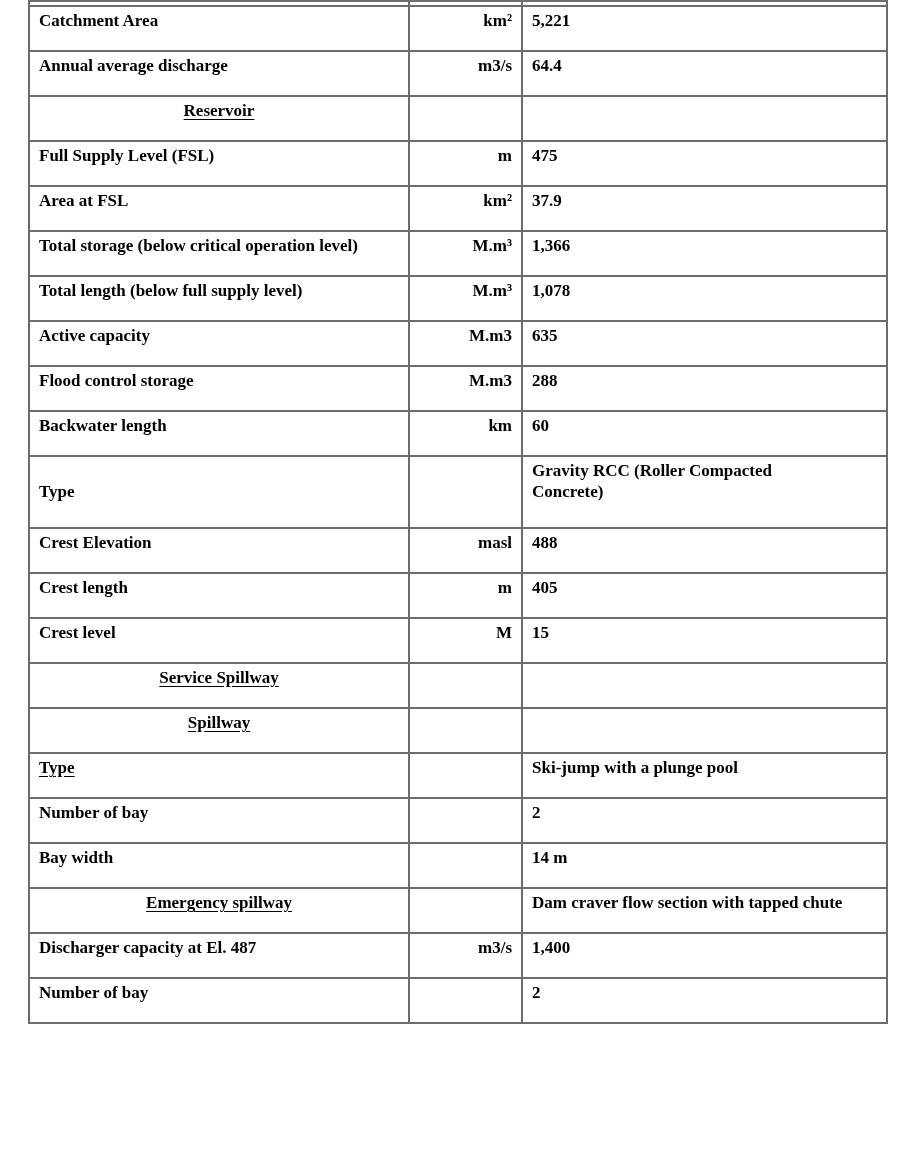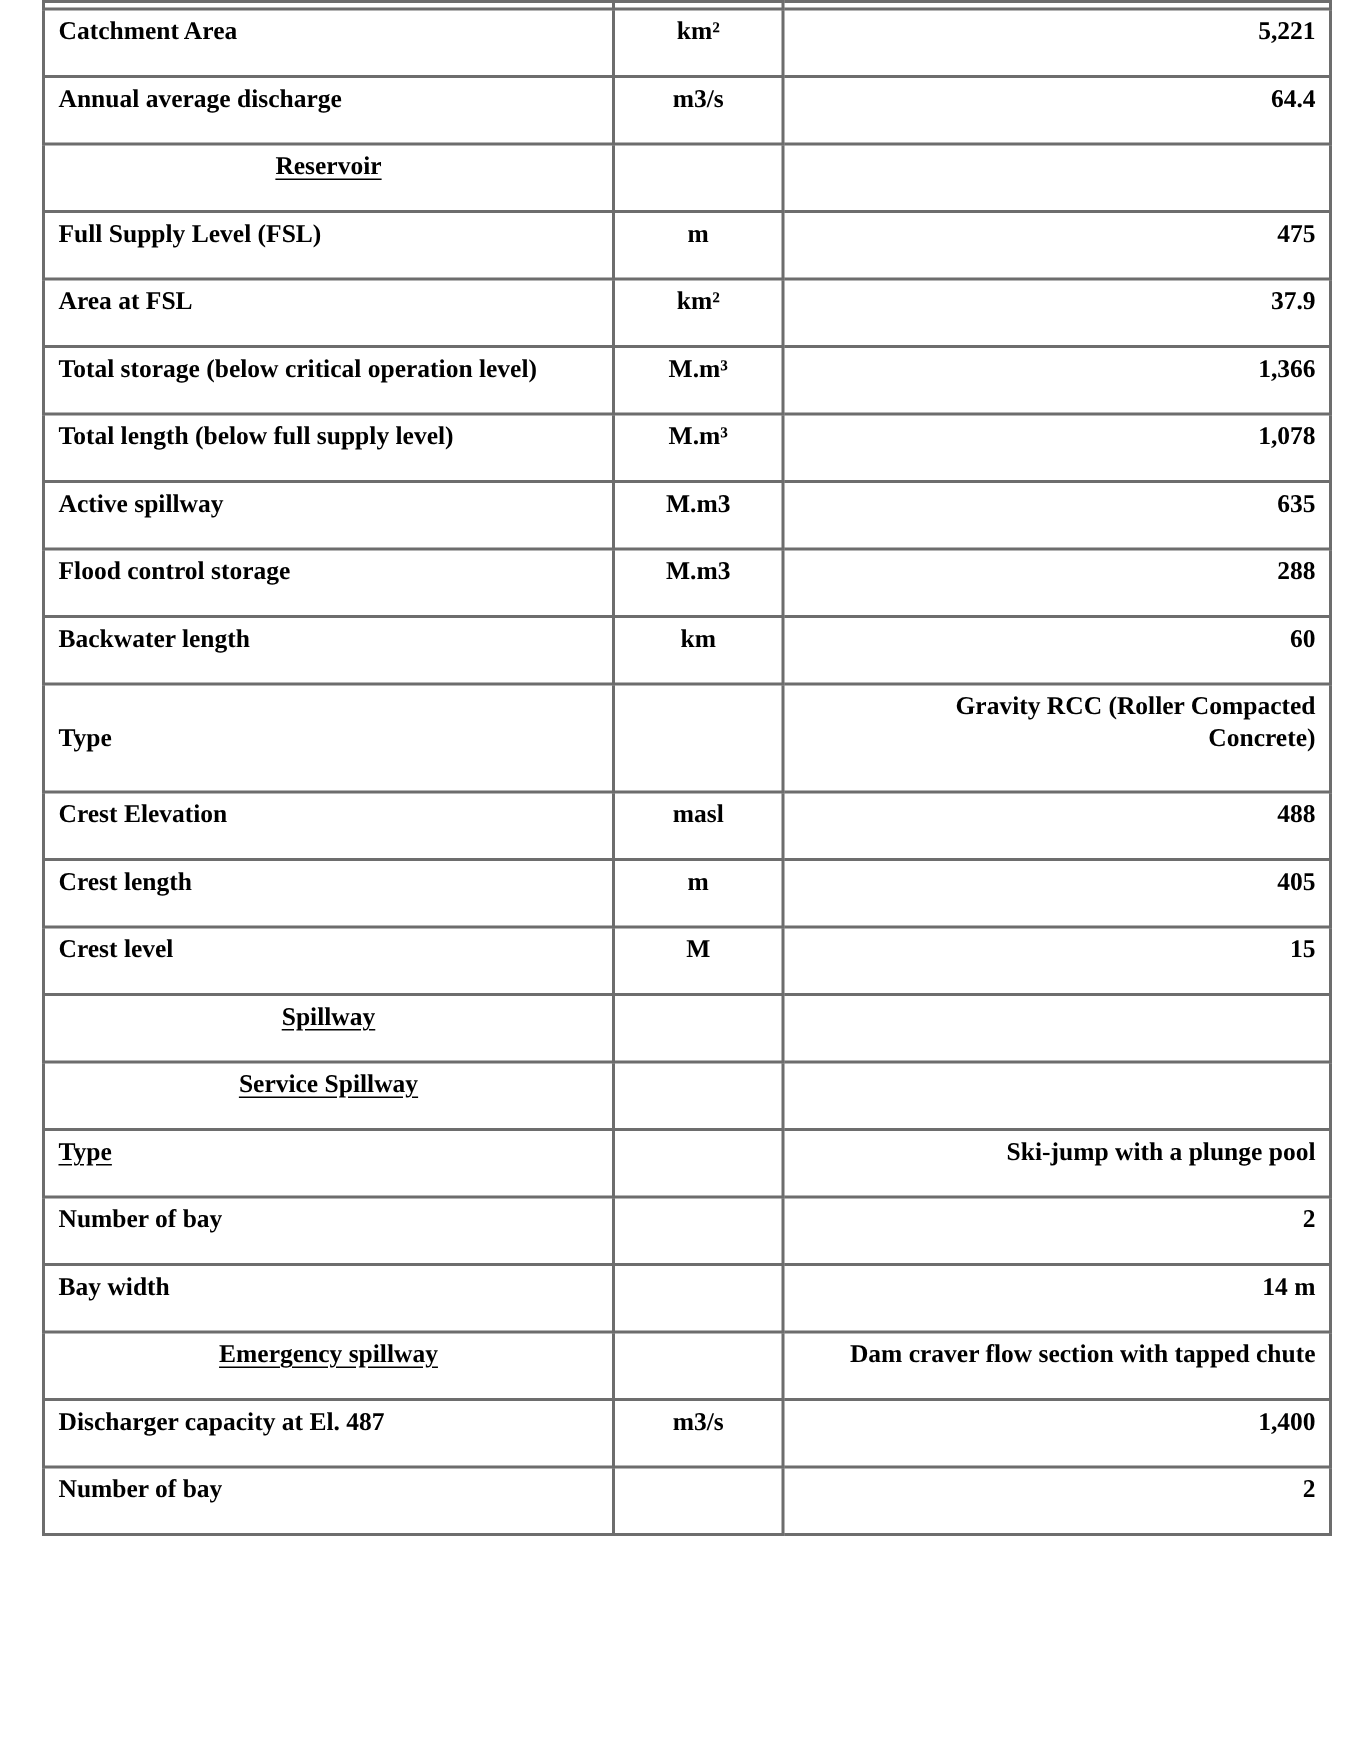--- a/index.html
+++ b/index.html
@@ -32,22 +32,22 @@
     line-height: 21px;
     color: #000000;
     padding: 3px 9px 4px 9px;
     overflow: hidden;
   }
   tr.spec-row { height: 45px; }
   tr.spec-row.tall { height: 72px; }
   tr.partial-row { height: 3px; }
   tr.partial-row td { padding: 0; height: 3px; }
   td.label-cell { text-align: left; }
-  td.unit-cell  { text-align: center; }
-  td.value-cell { text-align: right; white-space: pre-line; }
+  td.unit-cell  { text-align: right; }
+  td.value-cell { text-align: left; white-space: pre-line; }
   tr.section td.label-cell { text-align: center; margin-top: 12px; }
   tr.tall td.label-cell { vertical-align: middle; }
   .lbl-text.underline {
     text-decoration: underline;
     text-underline-offset: 3px;
   }
 </style>
 </head>
 <body>
 
@@ -93,21 +93,21 @@
     <td class="label-cell"><span class="lbl-text">Total storage (below critical operation level)</span></td>
     <td class="unit-cell"><span class="unit-text">M.m³</span></td>
     <td class="value-cell"><span class="value-text">1,366</span></td>
   </tr>
         <tr class="spec-row">
     <td class="label-cell"><span class="lbl-text">Total length (below full supply level)</span></td>
     <td class="unit-cell"><span class="unit-text">M.m³</span></td>
     <td class="value-cell"><span class="value-text">1,078</span></td>
   </tr>
         <tr class="spec-row">
-    <td class="label-cell"><span class="lbl-text">Active spillway</span></td>
+    <td class="label-cell"><span class="lbl-text">Active capacity</span></td>
     <td class="unit-cell"><span class="unit-text">M.m3</span></td>
     <td class="value-cell"><span class="value-text">635</span></td>
   </tr>
         <tr class="spec-row">
     <td class="label-cell"><span class="lbl-text">Flood control storage</span></td>
     <td class="unit-cell"><span class="unit-text">M.m3</span></td>
     <td class="value-cell"><span class="value-text">288</span></td>
   </tr>
         <tr class="spec-row">
     <td class="label-cell"><span class="lbl-text">Backwater length</span></td>
@@ -129,26 +129,26 @@
     <td class="label-cell"><span class="lbl-text">Crest length</span></td>
     <td class="unit-cell"><span class="unit-text">m</span></td>
     <td class="value-cell"><span class="value-text">405</span></td>
   </tr>
         <tr class="spec-row">
     <td class="label-cell"><span class="lbl-text">Crest level</span></td>
     <td class="unit-cell"><span class="unit-text">M</span></td>
     <td class="value-cell"><span class="value-text">15</span></td>
   </tr>
         <tr class="spec-row section">
-    <td class="label-cell"><span class="lbl-text underline">Spillway</span></td>
+    <td class="label-cell"><span class="lbl-text underline">Service Spillway</span></td>
     <td class="unit-cell"><span class="unit-text"></span></td>
     <td class="value-cell"><span class="value-text"></span></td>
   </tr>
         <tr class="spec-row section">
-    <td class="label-cell"><span class="lbl-text underline">Service Spillway</span></td>
+    <td class="label-cell"><span class="lbl-text underline">Spillway</span></td>
     <td class="unit-cell"><span class="unit-text"></span></td>
     <td class="value-cell"><span class="value-text"></span></td>
   </tr>
         <tr class="spec-row">
     <td class="label-cell"><span class="lbl-text underline">Type</span></td>
     <td class="unit-cell"><span class="unit-text"></span></td>
     <td class="value-cell"><span class="value-text">Ski-jump with a plunge pool</span></td>
   </tr>
         <tr class="spec-row">
     <td class="label-cell"><span class="lbl-text">Number of bay</span></td>

